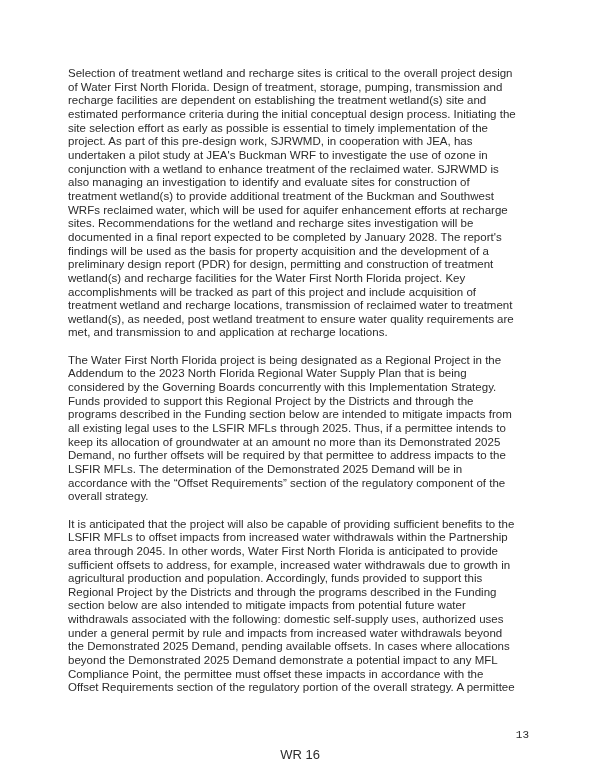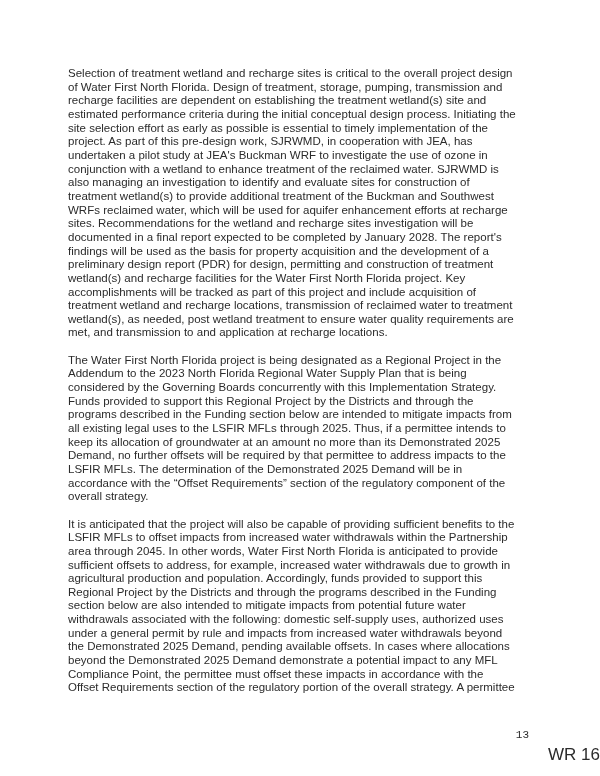--- a/index.html
+++ b/index.html
@@ -35,22 +35,22 @@
     right: 71px;
     font-size: 11px;
     line-height: 13px;
     font-family: Liberation Mono, monospace;
   }
   .doc-code {
     position: absolute;
     top: 748px;
     left: 0;
     width: 100%;
-    text-align: right;
-    font-size: 17px;
+    text-align: center;
+    font-size: 13px;
     line-height: 13px;
   }
 </style>
 </head>
 <body>
 
 <div class="page">
   <div class="content">
     <p class="para">Selection of treatment wetland and recharge sites is critical to the overall project design
 of Water First North Florida. Design of treatment, storage, pumping, transmission and

